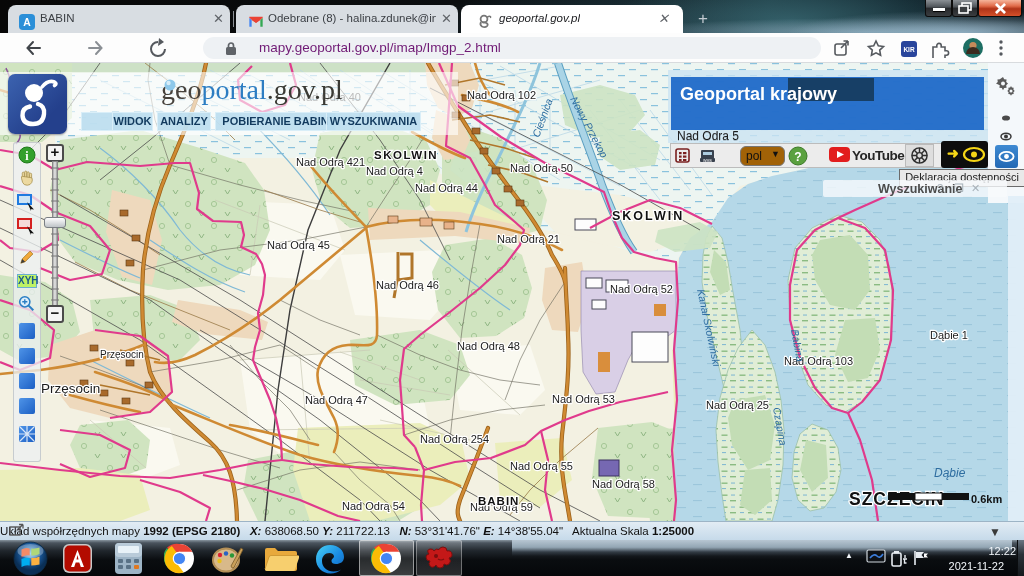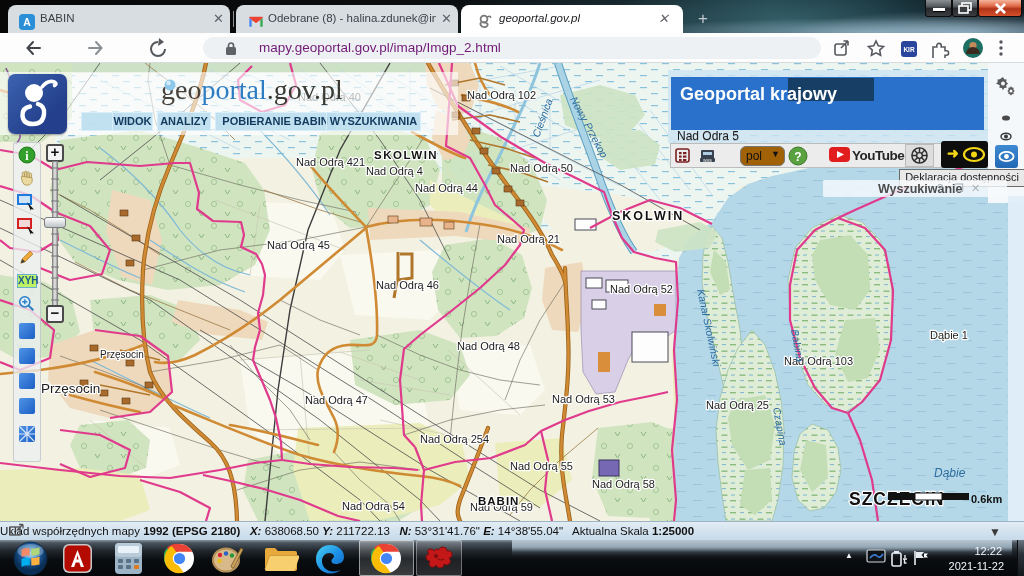--- a/index.html
+++ b/index.html
@@ -704,21 +704,21 @@
 <svg class="abs" style="left:890px;top:550px;z-index:5" width="18" height="17">
     <rect x="2" y="3" width="9" height="13" rx="1.5" fill="none" stroke="#e8edf2" stroke-width="1.6"></rect>
     <rect x="4" y="1" width="5" height="2.5" fill="#e8edf2"></rect>
     <path d="M13 9 h4 M15 5 v3 M14.5 9 v4 h2" stroke="#e8edf2" stroke-width="1.4" fill="none"></path>
   </svg>
 <svg class="abs" style="left:912px;top:550px;z-index:5" width="18" height="16">
     <path d="M3 1 V15" stroke="#e8edf2" stroke-width="1.6"></path>
     <path d="M4 2 L12 2 L9.5 5 L12 8 L4 8 Z" fill="#e8edf2"></path>
     <path d="M12 3.5 L16 3.5 L14.2 5.5 L16 7.5 L12 7.5" fill="#fff"></path>
   </svg>
-<div class="abs tklabel" style="right:22px;top:545px;">12:22</div>
+<div class="abs tklabel" style="right:8px;top:545px;">12:22</div>
 <div class="abs tklabel" style="right:20px;top:560px;">2021-11-22</div>
 <div class="abs" style="left:1017px;top:540px;width:7px;height:36px;background:linear-gradient(#6a7682,#2a3138 40%,#14181c);border-left:1px solid #0a0c0e;z-index:5;"></div>
 
 <svg class="abs" style="left:8px;top:523px;z-index:3" width="18" height="14">
     <rect x="2" y="4" width="10" height="8" fill="none" stroke="#555" stroke-width="1.4"></rect>
     <path d="M9 7 L15 1.5 M15 1.5 h-4 M15 1.5 v4" stroke="#555" stroke-width="1.3" fill="none"></path>
   </svg>
 <div class="abs" style="left:989px;top:525px;color:#3a3a3a;font-size:12px;z-index:3;">▼</div>
 
 </body></html>

